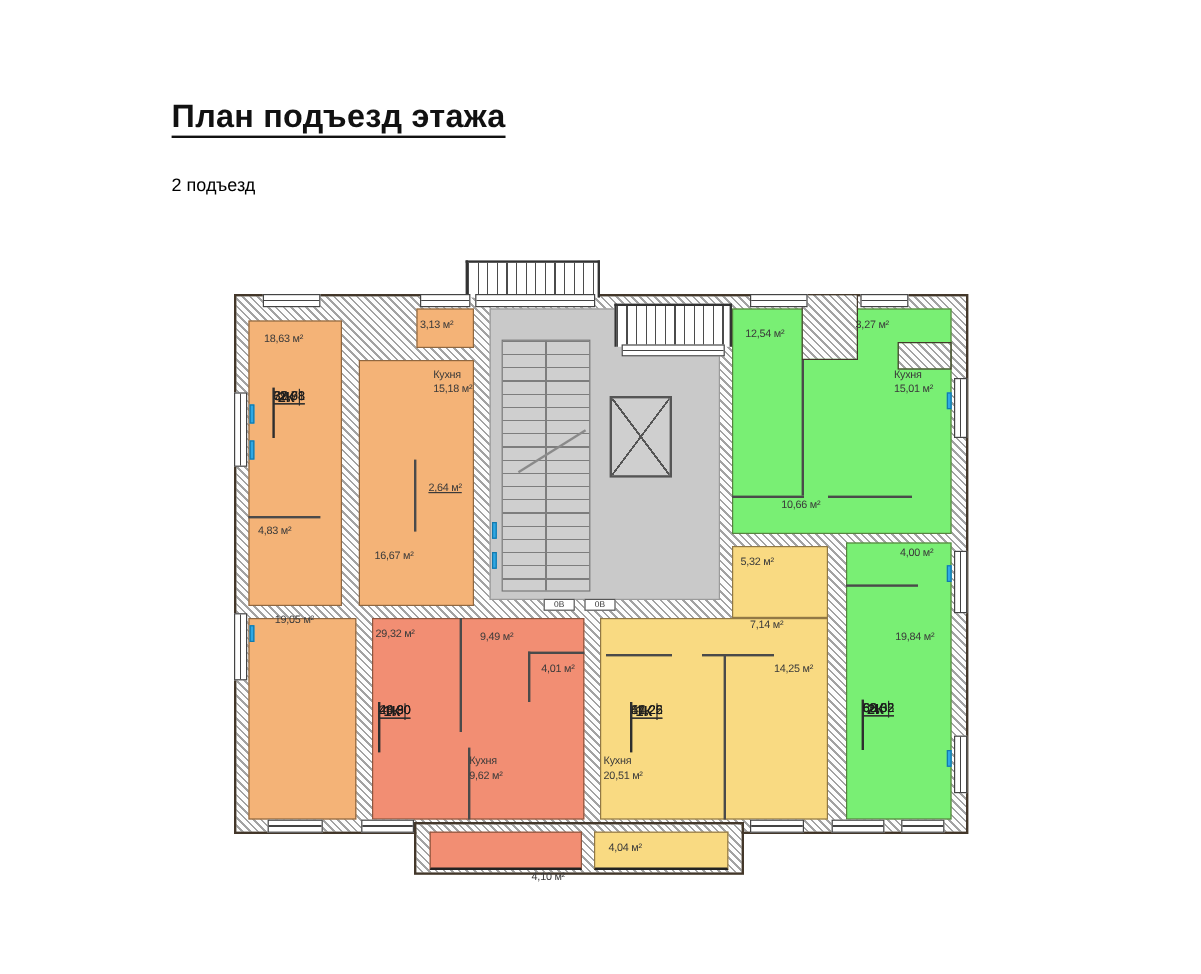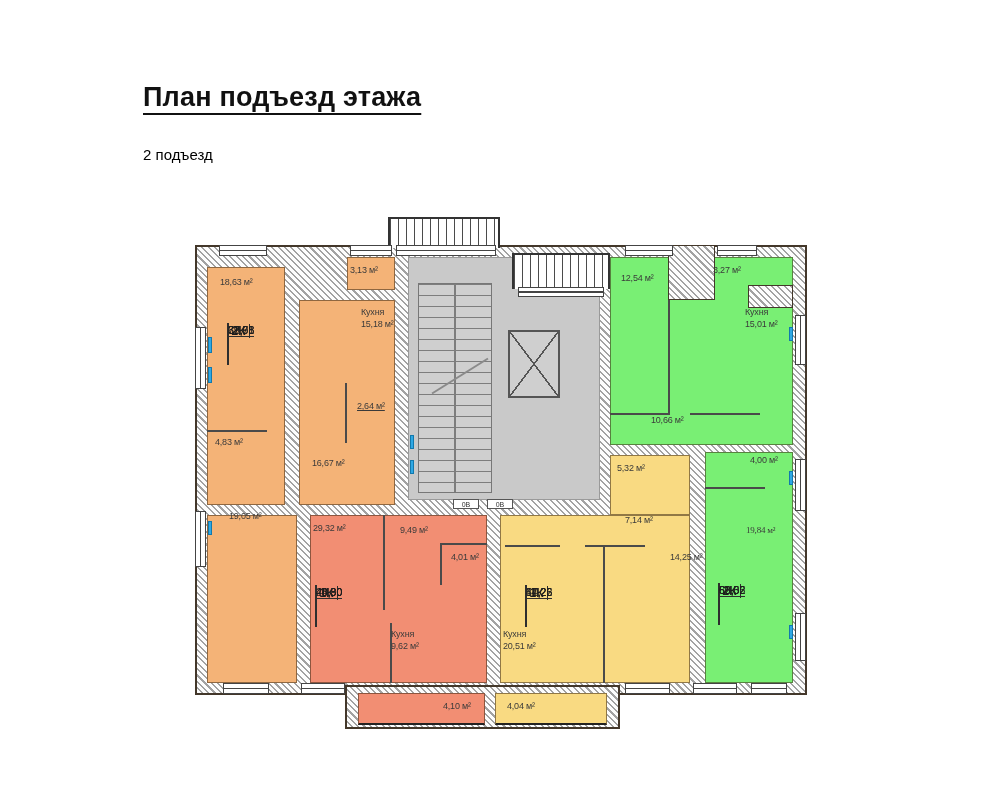--- a/index.html
+++ b/index.html
@@ -154,36 +154,36 @@
   <div class="rl" style="left:162px;top:186px;text-decoration:underline;">2,64 м²</div>
   <div class="rl" style="left:20px;top:222px;">4,83 м²</div>
   <div class="rl" style="left:117px;top:243px;">16,67 м²</div>
   <div class="rl" style="left:22px;top:296px;margin-left:12px;">19,05 м²</div>
 
   <div class="rl" style="left:118px;top:308px;">29,32 м²</div>
   <div class="rl" style="left:205px;top:310px;">9,49 м²</div>
   <div class="rl" style="left:256px;top:337px;">4,01 м²</div>
   <div class="rl" style="left:196px;top:414px;">Кухня
 9,62 м²</div>
-  <div class="rl" style="left:248px;top:486px;">4,10 м²</div>
+  <div class="rl" style="left:248px;top:510px;">4,10 м²</div>
 
   <div class="rl" style="left:422px;top:248px;">5,32 м²</div>
   <div class="rl" style="left:430px;top:300px;">7,14 м²</div>
-  <div class="rl" style="left:450px;top:337px;margin-left:25px;">14,25 м²</div>
+  <div class="rl" style="left:450px;top:337px;">14,25 м²</div>
   <div class="rl" style="left:308px;top:414px;">Кухня
 20,51 м²</div>
   <div class="rl" style="left:312px;top:486px;">4,04 м²</div>
 
   <div class="rl" style="left:426px;top:58px;">12,54 м²</div>
   <div class="rl" style="left:518px;top:50px;">3,27 м²</div>
   <div class="rl" style="left:550px;top:92px;">Кухня
 15,01 м²</div>
   <div class="rl" style="left:456px;top:200px;">10,66 м²</div>
   <div class="rl" style="left:555px;top:240px;">4,00 м²</div>
-  <div class="rl" style="left:551px;top:310px;font-family:Liberation Serif, serif;">19,84 м²</div>
+  <div class="rl" style="left:551px;top:310px;">19,84 м²</div>
 
   <div class="info" style="left:32px;top:108px;height:42px;">
     <div class="type">2К</div>
     <div class="vals">
       <div>37,68</div>
       <div>69,78</div>
       <div>72,91</div>
     </div>
   </div>
   <div class="info" style="left:120px;top:370px;height:42px;">

